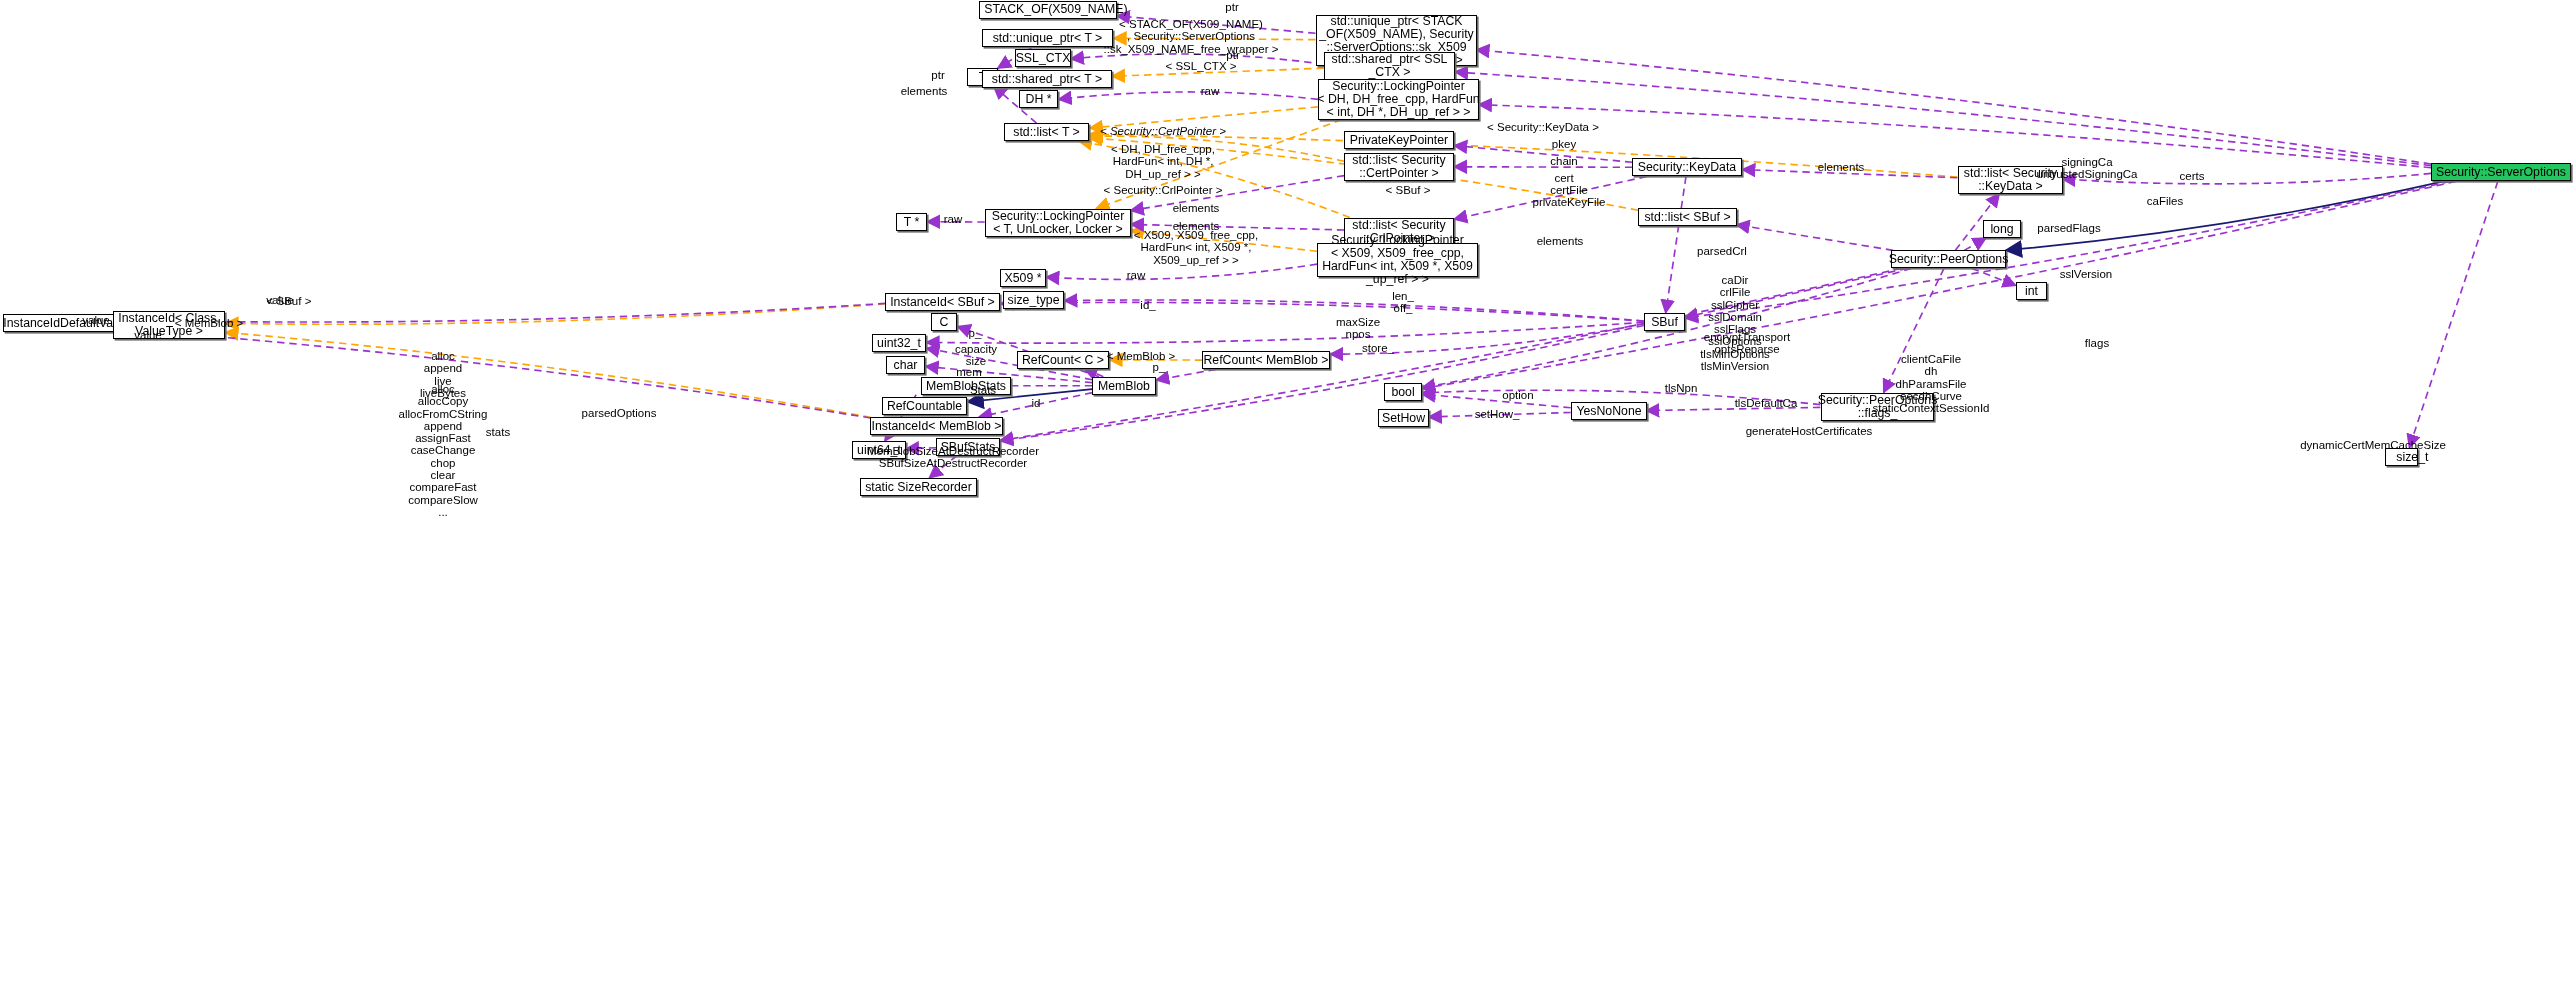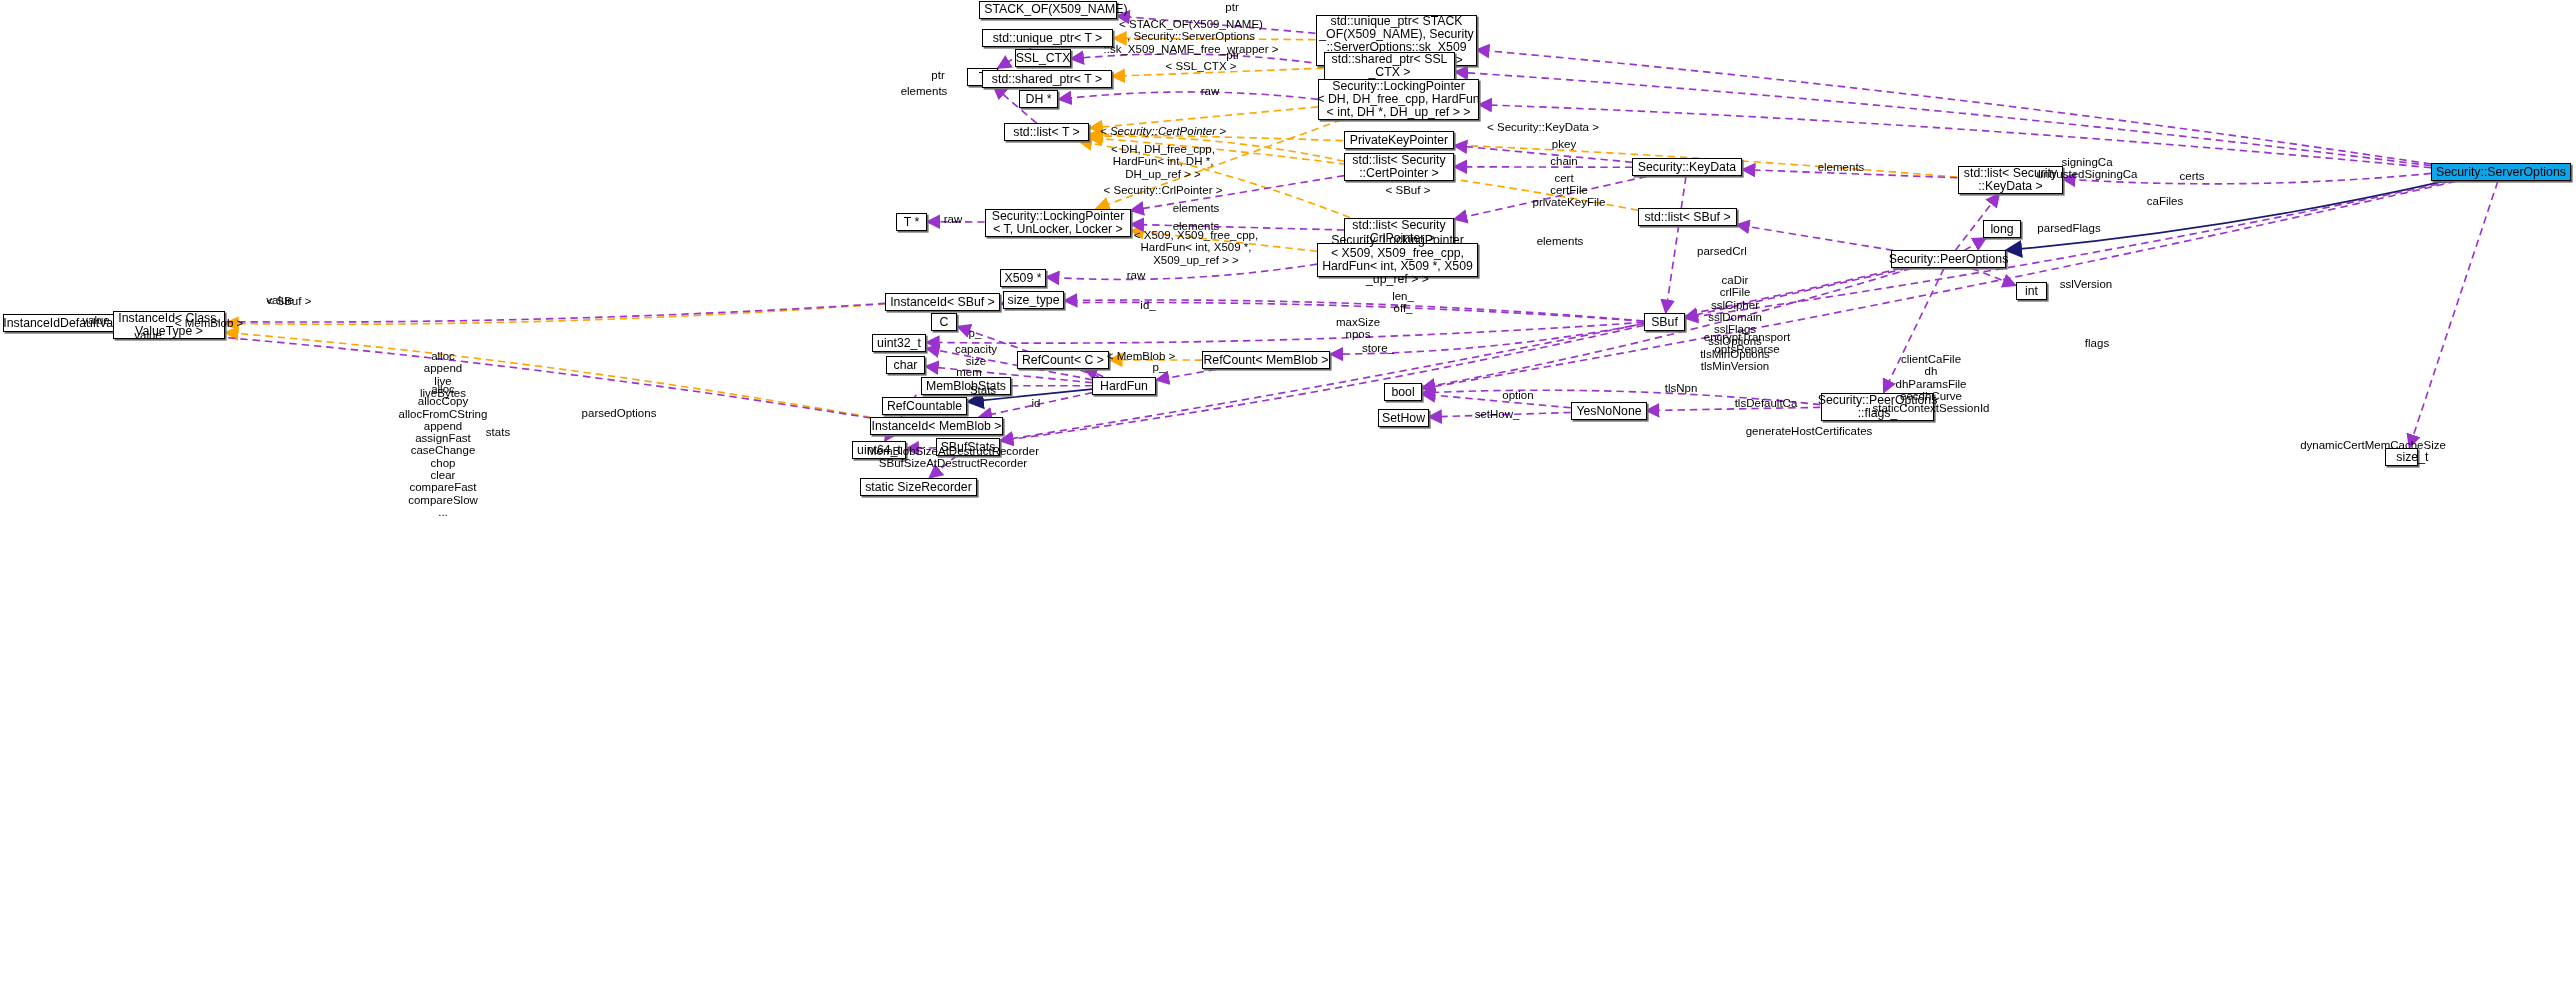--- a/index.html
+++ b/index.html
@@ -15,21 +15,21 @@
     font-size:12.3px;
     line-height:13px;
     text-align:center;
     display:flex;
     align-items:center;
     justify-content:center;
     white-space:pre;
     box-shadow:1.6px 1.6px 0 0 #6b6b6b;
     padding:0 3.3px;
   }
-  .node.root{background:#0ea5e9;}
+  .node.root{background:#22c55e;}
   .elabel{
     position:absolute;
     font-size:11.5px;
     line-height:12.3px;
     color:#000;
     white-space:pre;
     text-align:center;
     transform:translateX(-50%);
   }
 </style>
@@ -161,21 +161,21 @@
       <div class="node" style="left: 931px; top: 313px; width: 26px; height: 18px;">C</div>
       <div class="node" style="left: 1644px; top: 313px; width: 41px; height: 18px;">SBuf</div>
       <div class="node" style="left: 3.3px; top: 314px; width: 153px; height: 18px;">InstanceIdDefaultValueType</div>
       <div class="node" style="left: 113px; top: 311px; width: 112px; height: 28px;">InstanceId&lt; Class,
 ValueType &gt;</div>
       <div class="node" style="left: 872px; top: 334px; width: 54px; height: 18px;">uint32_t</div>
       <div class="node" style="left: 886px; top: 356px; width: 39px; height: 18px;">char</div>
       <div class="node" style="left: 1017px; top: 351px; width: 92px; height: 18px;">RefCount&lt; C &gt;</div>
       <div class="node" style="left: 1202px; top: 351px; width: 128px; height: 18px;">RefCount&lt; MemBlob &gt;</div>
       <div class="node" style="left: 921px; top: 377px; width: 90px; height: 18px;">MemBlobStats</div>
-      <div class="node" style="left: 1092px; top: 377px; width: 64px; height: 18px;">HardFun</div>
+      <div class="node" style="left: 1092px; top: 377px; width: 64px; height: 18px;">MemBlob</div>
       <div class="node" style="left: 882px; top: 397px; width: 85px; height: 18px;">RefCountable</div>
       <div class="node" style="left: 1384px; top: 383px; width: 38px; height: 18px;">bool</div>
       <div class="node" style="left: 1571px; top: 402px; width: 76px; height: 18px;">YesNoNone</div>
       <div class="node" style="left: 1821px; top: 393px; width: 113px; height: 28px;">Security::PeerOptions
 ::flags_</div>
       <div class="node" style="left: 1378px; top: 409px; width: 51px; height: 18px;">SetHow</div>
       <div class="node" style="left: 870px; top: 417px; width: 133px; height: 18px;">InstanceId&lt; MemBlob &gt;</div>
       <div class="node" style="left: 936px; top: 438px; width: 64px; height: 18px;">SBufStats</div>
       <div class="node" style="left: 852px; top: 441px; width: 54px; height: 18px;">uint64_t</div>
       <div class="node" style="left: 2385px; top: 448px; width: 33px; height: 18px; padding-left: 25px;">size_t</div>
@@ -211,21 +211,21 @@
       <div class="elabel" style="left: 2165px; top: 195px;">caFiles</div>
       <div class="elabel" style="left: 953px; top: 213px;">raw</div>
       <div class="elabel" style="left: 1196px; top: 220px;">elements</div>
       <div class="elabel" style="left: 2069px; top: 222px;">parsedFlags</div>
       <div class="elabel" style="left: 1196px; top: 229px;">&lt; X509, X509_free_cpp,
 HardFun&lt; int, X509 *,
 X509_up_ref &gt; &gt;</div>
       <div class="elabel" style="left: 1560px; top: 235px;">elements</div>
       <div class="elabel" style="left: 1722px; top: 245px;">parsedCrl</div>
       <div class="elabel" style="left: 1136px; top: 269px;">raw</div>
-      <div class="elabel" style="left: 2086px; top: 278px; text-align: center;">sslVersion</div>
+      <div class="elabel" style="left: 2086px; top: 268px; text-align: center;">sslVersion</div>
       <div class="elabel" style="left: 1735px; top: 274px;">caDir
 crlFile
 sslCipher
 sslDomain
 sslFlags
 sslOptions
 tlsMinOptions
 tlsMinVersion</div>
       <div class="elabel" style="left: 1403px; top: 290px;">len_
 off_</div>

